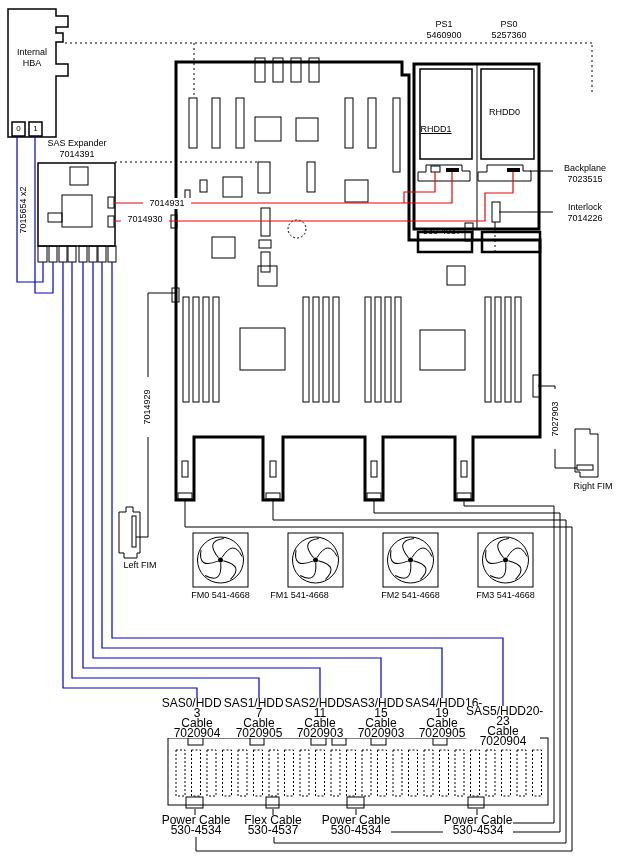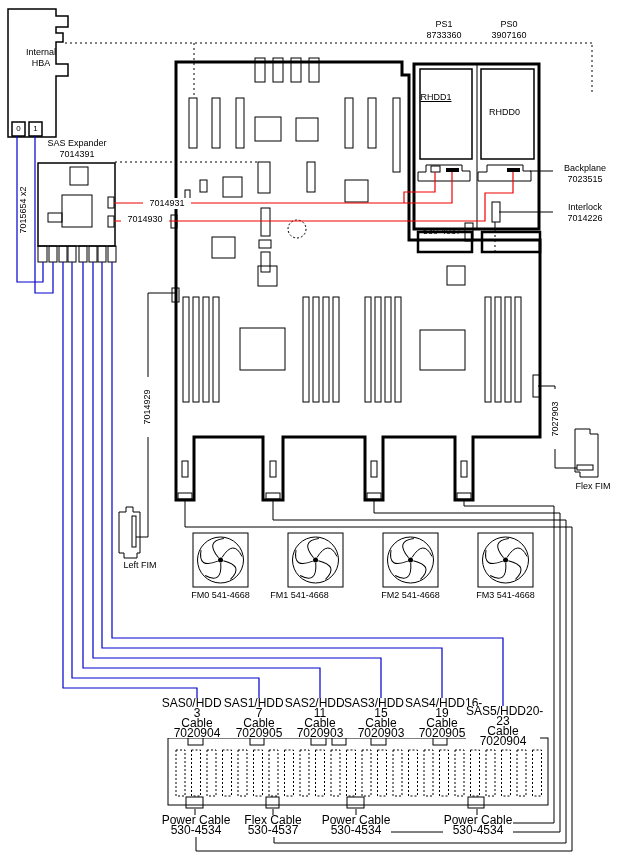--- a/index.html
+++ b/index.html
@@ -231,44 +231,44 @@
           <use href="#ds" x="279"></use>
           <use href="#ds" x="294.5"></use>
       <use href="#ds" x="310"></use>
           <use href="#ds" x="325.5"></use>
           <use href="#ds" x="341"></use>
           <use href="#ds" x="356.5"></use>
     </g>
   </g>
 </svg>
 
-<div class="lbl" style="left:8px;top:47px;width:48px;margin-left:9px;">Internal
+<div class="lbl" style="left:8px;top:47px;width:48px;">Internal
 HBA</div>
 <div class="lbl" style="left:12px;top:123px;width:13px;font-size:8px;">0</div>
 <div class="lbl" style="left:29px;top:123px;width:13px;font-size:8px;">1</div>
 <div class="lbl" style="left:36px;top:138px;width:82px;">SAS Expander
 7014391</div>
 <div class="lbl rot" style="left:-6px;top:204px;width:60px;">7015654 x2</div>
 <div class="lbl bgw" style="left:121px;top:198px;width:48px;margin-left:22px;">7014931</div>
 <div class="lbl bgw" style="left:121px;top:214px;width:48px;">7014930</div>
 <div class="lbl" style="left:414px;top:19px;width:60px;">PS1
-8733360</div>
+5460900</div>
 <div class="lbl" style="left:479px;top:19px;width:60px;">PS0
-3907160</div>
-<div class="lbl" style="left:420px;top:92px;width:32px;text-decoration:underline;">RHDD1</div>
+5257360</div>
+<div class="lbl" style="left:420px;top:124px;width:32px;text-decoration:underline;">RHDD1</div>
 <div class="lbl" style="left:481px;top:107px;width:47px;">RHDD0</div>
 <div class="lbl" style="left:554px;top:163px;width:62px;">Backplane
 7023515</div>
 <div class="lbl" style="left:554px;top:202px;width:62px;">Interlock
 7014226</div>
 <div class="lbl" style="left:353px;top:226px;width:108px;text-align:right;">530-4037</div>
 <div class="lbl rot bgw" style="left:118px;top:401px;width:60px;">7014929</div>
 <div class="lbl rot bgw" style="left:526px;top:413px;width:60px;">7027903</div>
 <div class="lbl" style="left:108px;top:560px;width:64px;">Left FIM</div>
-<div class="lbl" style="left:561px;top:481px;width:64px;">Flex FIM</div>
+<div class="lbl" style="left:561px;top:481px;width:64px;">Right FIM</div>
 
 <div class="lbl" style="left:180px;top:590px;width:81px;">FM0 541-4668</div>
 <div class="lbl" style="left:259px;top:590px;width:81px;">FM1 541-4668</div>
 <div class="lbl" style="left:370px;top:590px;width:81px;">FM2 541-4668</div>
 <div class="lbl" style="left:465px;top:590px;width:81px;">FM3 541-4668</div>
 
 <div class="lbl sm bgw" style="left:160px;top:698px;width:74px;"><div>SAS0/HDD0-3</div><div>Cable 7020904</div></div>
 <div class="lbl sm bgw" style="left:222px;top:698px;width:74px;"><div>SAS1/HDD4-7</div><div>Cable 7020905</div></div>
 <div class="lbl sm bgw" style="left:283px;top:698px;width:74px;"><div>SAS2/HDD8-11</div><div>Cable 7020903</div></div>
 <div class="lbl sm bgw" style="left:344px;top:698px;width:74px;"><div>SAS3/HDD12-15</div><div>Cable 7020903</div></div>

